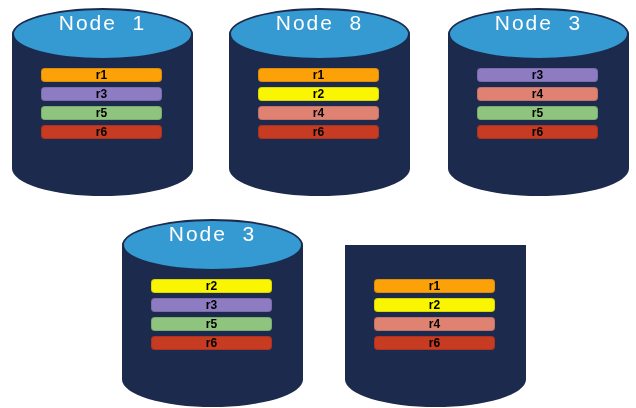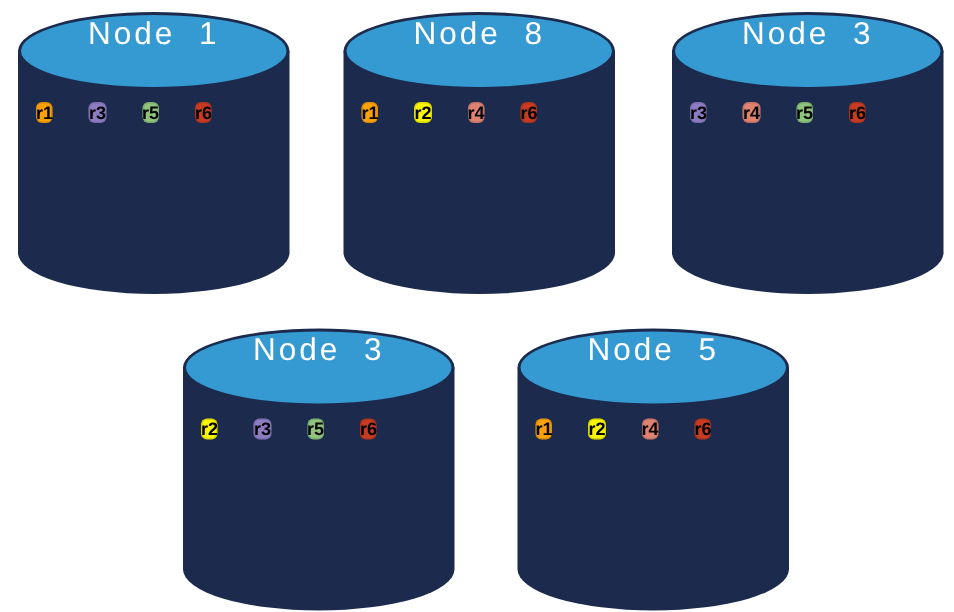--- a/index.html
+++ b/index.html
@@ -33,22 +33,22 @@
     z-index:2;
   }
   .node-label{
     color:#ffffff;
     font-size:21px;
     letter-spacing:2px;
     white-space:pre;
     transform:translateY(1px);
   }
   .bars{
-    position:absolute;left:12px;right:31px;top:60px;
-    display:flex;gap:24px;
+    position:absolute;left:29px;right:31px;top:60px;
+    display:flex;flex-direction:column;gap:5px;
     z-index:3;
   }
   .bar{
     height:14px;
     border-radius:4px;
     display:flex;align-items:center;justify-content:center;
     box-shadow:inset 0 0 0 1px rgba(0,0,0,0.12);
   }
   .bar span{
     font-weight:bold;
@@ -141,23 +141,20 @@
           <span>r5</span>
         </div>
       <div class="bar" style="background-color: rgb(198, 59, 34);">
           <span>r6</span>
         </div>
     </div>
   </div>
 
   <div class="node n5">
     <div class="cyl-body"></div>
-    <div class="cyl-top">
-      <span class="node-label">Node  5</span>
-    </div>
     <div class="bars">
       <div class="bar" style="background-color: rgb(252, 161, 8);">
           <span>r1</span>
         </div>
       <div class="bar" style="background-color: rgb(250, 245, 1);">
           <span>r2</span>
         </div>
       <div class="bar" style="background-color: rgb(223, 130, 114);">
           <span>r4</span>
         </div>

